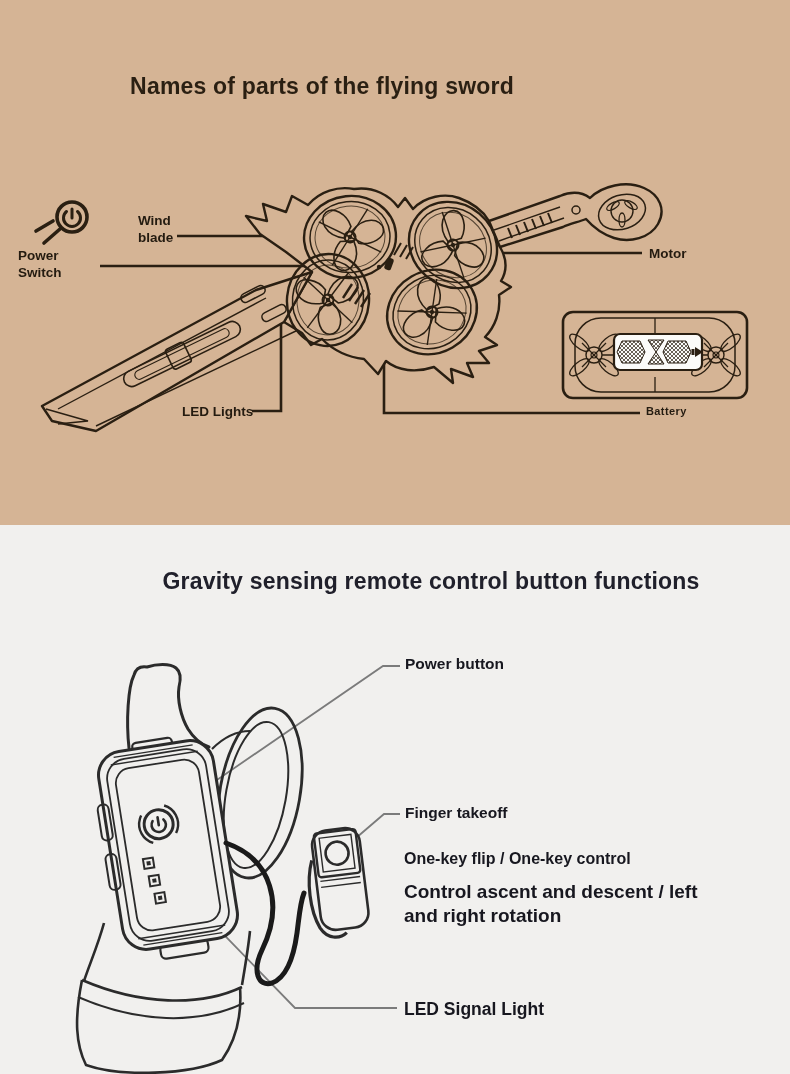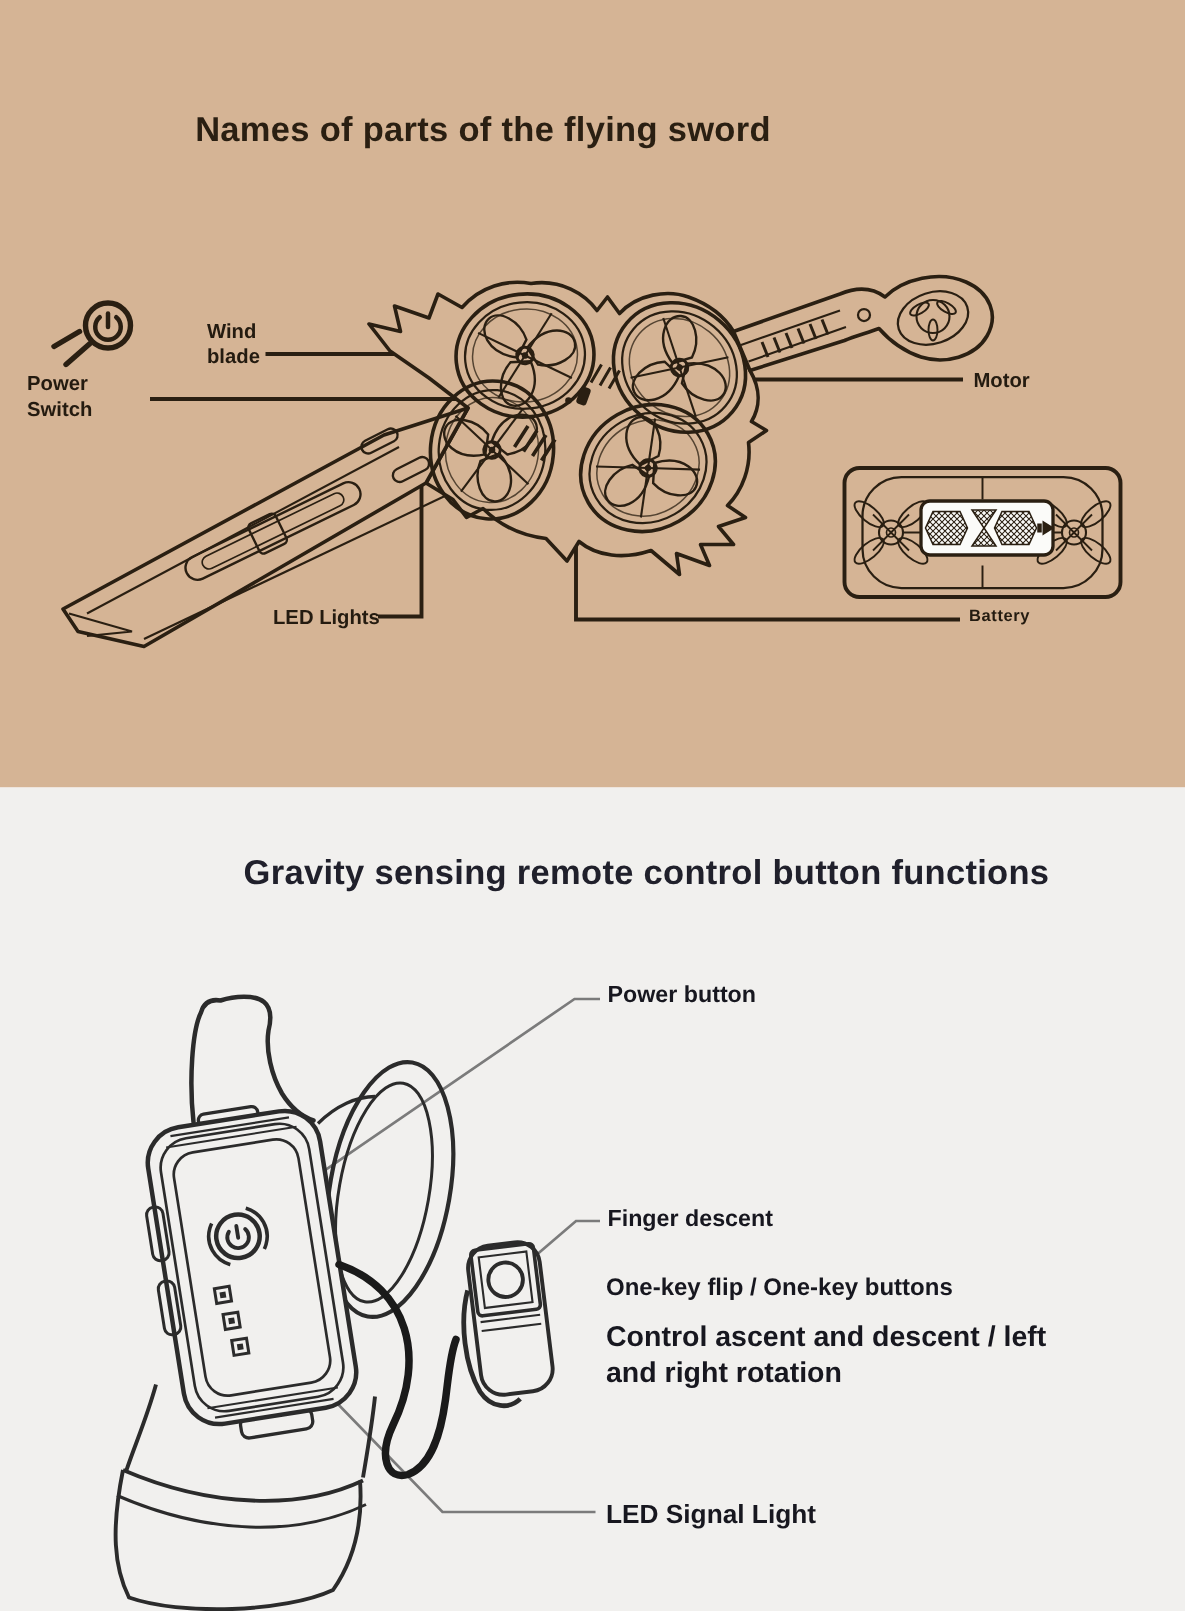--- a/index.html
+++ b/index.html
@@ -259,18 +259,18 @@
         <rect x="-24" y="-48" width="48" height="100" rx="15" fill="var(--bottom-bg)" stroke="var(--sketch-ink)" stroke-width="2.6"></rect>
         <rect class="sk" x="-21" y="-46" width="42" height="44" rx="3" stroke-width="2.4"></rect>
         <rect class="sk" x="-16" y="-41" width="32" height="34" stroke-width="1.4"></rect>
         <circle class="sk" cx="0" cy="-24" r="11.5" stroke-width="2.6"></circle>
         <path class="sk" stroke-width="1.4" d="M-20,2 H20 M-20,8 H20"></path>
       </g>
     </g>
   </svg>
 
   <div class="abs lab-b" style="left:405px;top:655px;font-size:15.5px;">Power button</div>
-  <div class="abs lab-b" style="left:405px;top:804px;font-size:15.5px;">Finger descent</div>
-  <div class="abs lab-b" style="left:404px;top:850px;font-size:16px;">One-key flip / One-key buttons</div>
+  <div class="abs lab-b" style="left:405px;top:804px;font-size:15.5px;">Finger takeoff</div>
+  <div class="abs lab-b" style="left:404px;top:850px;font-size:16px;">One-key flip / One-key control</div>
   <div class="abs lab-b" style="left:404px;top:880px;width:330px;font-size:19px;line-height:24px;">Control ascent and descent / left and right rotation</div>
   <div class="abs lab-b" style="left:404px;top:999px;font-size:17.5px;">LED Signal Light</div>
 
 </div>
 
 </body></html>

